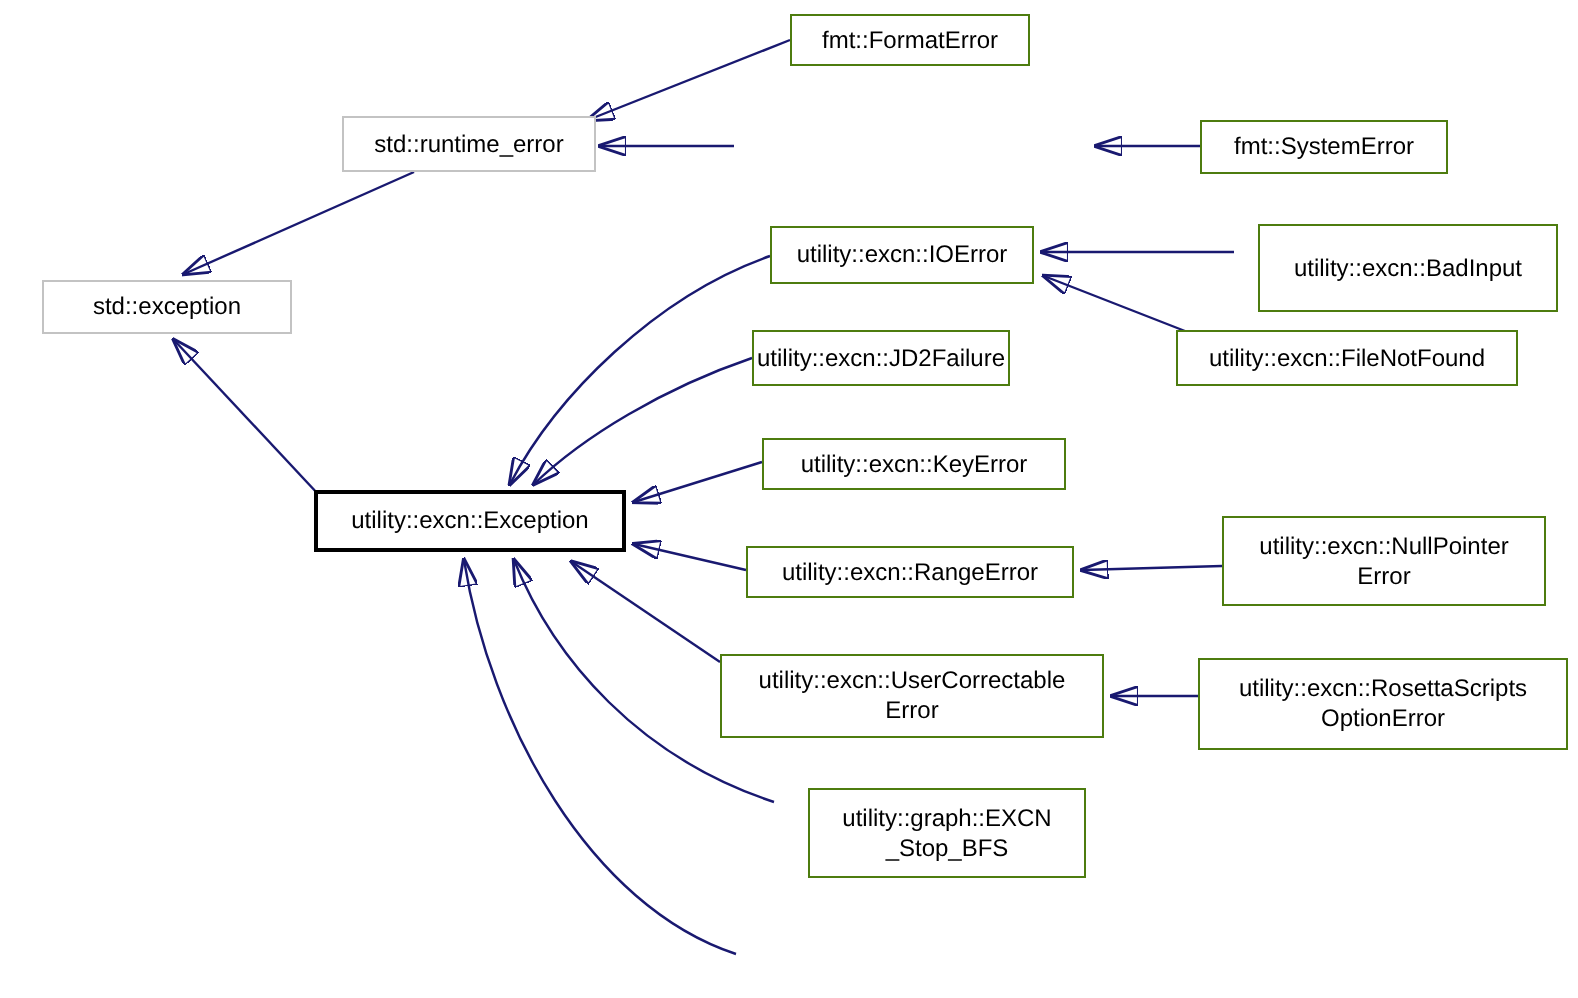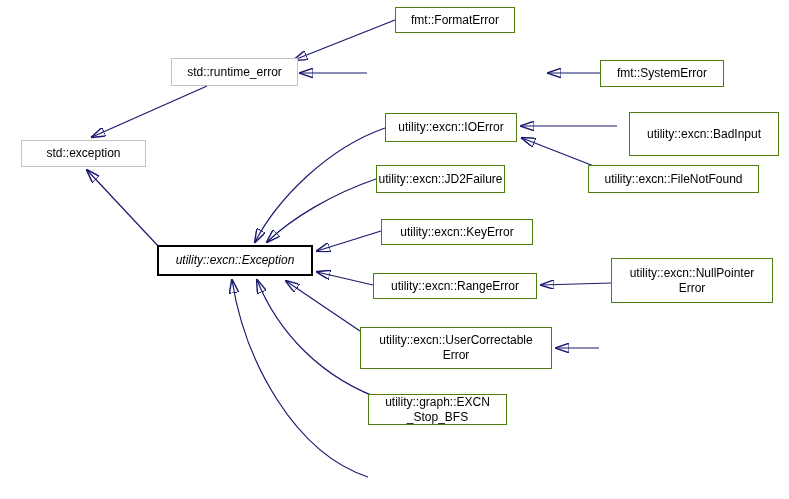--- a/index.html
+++ b/index.html
@@ -21,21 +21,21 @@
     display:flex;
     align-items:center;
     justify-content:center;
     text-align:center;
     font-size:12px;
     line-height:1.25;
     white-space:pre-line;
     padding:0 4px;
   }
   .node.external { border-color:#c3c3c3; }
-  .node.main { border-width:2px; border-color:#000000;font-style:italic; }
+  .node.main { border-width:2px; border-color:#000000; }
 </style>
 </head>
 <body>
 
 <div class="stage">
 
   <svg class="edges" viewBox="0 0 789 499">
     <defs>
       <marker id="arrow" viewBox="0 0 12 8" refX="11" refY="4" markerWidth="12" markerHeight="8" orient="auto">
         <path d="M 0 0 L 12 4 L 0 8 Z" fill="#191970" stroke="none"></path>
@@ -81,18 +81,20 @@
   <div class="node" style="left:381px; top:219px; width:152px; height:26px">utility::excn::KeyError</div>
 
   <div class="node" style="left:373px; top:273px; width:164px; height:26px">utility::excn::RangeError</div>
 
   <div class="node" style="left:611px; top:258px; width:162px; height:45px">utility::excn::NullPointer
 Error</div>
 
   <div class="node" style="left:360px; top:327px; width:192px; height:42px">utility::excn::UserCorrectable
 Error</div>
 
+  <div class="node" style="left:599px; top:329px; width:185px; height:46px">utility::excn::RosettaScripts
+OptionError</div>
 
-  <div class="node" style="left:368px; top:394px; width:139px; height:31px">utility::graph::EXCN
+  <div class="node" style="left:404px; top:394px; width:139px; height:45px">utility::graph::EXCN
 _Stop_BFS</div>
 
 
 </div>
 
 </body></html>

